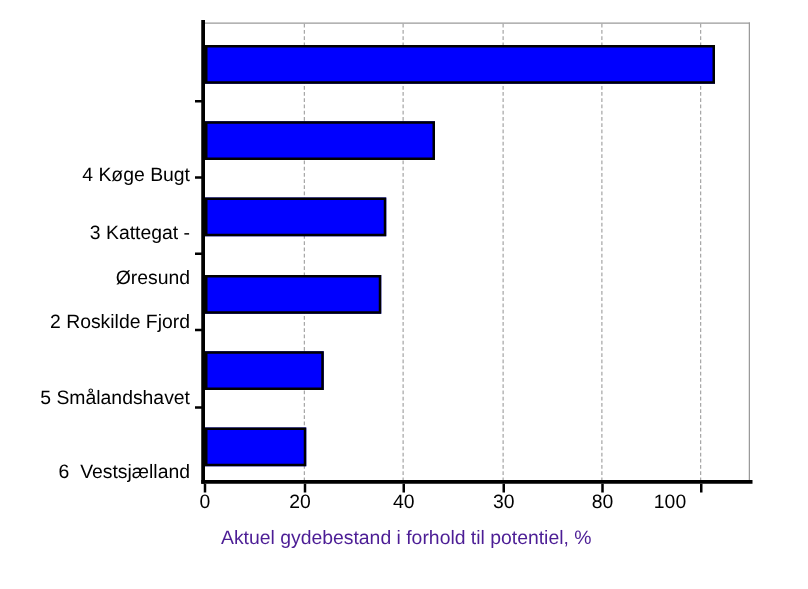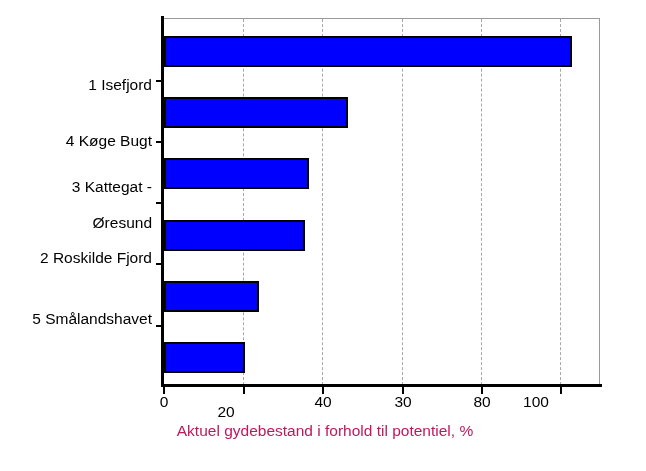--- a/index.html
+++ b/index.html
@@ -125,49 +125,49 @@
     color: #000000;
   }
 
   .xaxis-title {
     position: absolute;
     left: 0;
     top: 422px;
     width: 600px;
     text-align: center;
     font-size: 15.5px;
-    color: #be185d;
+    color: #4c1d95;
   }
   
   .xaxis-title span {
     display: inline-block;
     margin-left: 50px;
   }
 </style>
 </head>
 <body>
 
 <div id="chart-root">
 
   <div class="ylabels">
-    <div class="ylabel" style="top:40px;">
-      <span>1 Isefjord</span>
-    </div>
     <div class="ylabel" style="top:96px;padding-left:37px;">
       <span>4 Køge Bugt</span>
     </div>
     <div class="ylabel" style="top:142px;">
       <span>3 Kattegat -</span>
       <span class="l2">Øresund</span>
     </div>
     <div class="ylabel" style="top:213px;padding-left:40px;">
       <span>2 Roskilde Fjord</span>
     </div>
     <div class="ylabel" style="top:274px;">
       <span>5 Smålandshavet</span>
+    </div>
+    <div class="ylabel" style="top:333px;">
+      <span>6  Vestsjælland</span>
     </div>
   </div>
 
   <div class="plot">
 
     <div class="gridline" style="left:79px;"></div>
     <div class="gridline" style="left:158px;"></div>
     <div class="gridline" style="left:238px;"></div>
     <div class="gridline" style="left:317px;"></div>
     <div class="gridline" style="left:396px;"></div>
@@ -190,21 +190,21 @@
   <div class="axis-x"></div>
 
   <div class="xtick" style="left:163px;"></div>
   <div class="xtick" style="left:243px;"></div>
   <div class="xtick" style="left:322px;"></div>
   <div class="xtick" style="left:402px;"></div>
   <div class="xtick" style="left:481px;"></div>
   <div class="xtick" style="left:560px;"></div>
 
   <div class="xticklabel" style="left:134px;">0</div>
-  <div class="xticklabel" style="left:196px;margin-top:10px;">20</div>
+  <div class="xticklabel" style="left:210px;">20</div>
   <div class="xticklabel" style="left:293px;">40</div>
   <div class="xticklabel" style="left:373px;">30</div>
   <div class="xticklabel" style="left:452px;text-align:center;">80</div>
   <div class="xticklabel" style="left:506px;">100</div>
 
   <div class="xaxis-title">
     <span>Aktuel gydebestand i forhold til potentiel, %</span>
   </div>
 
 </div>

